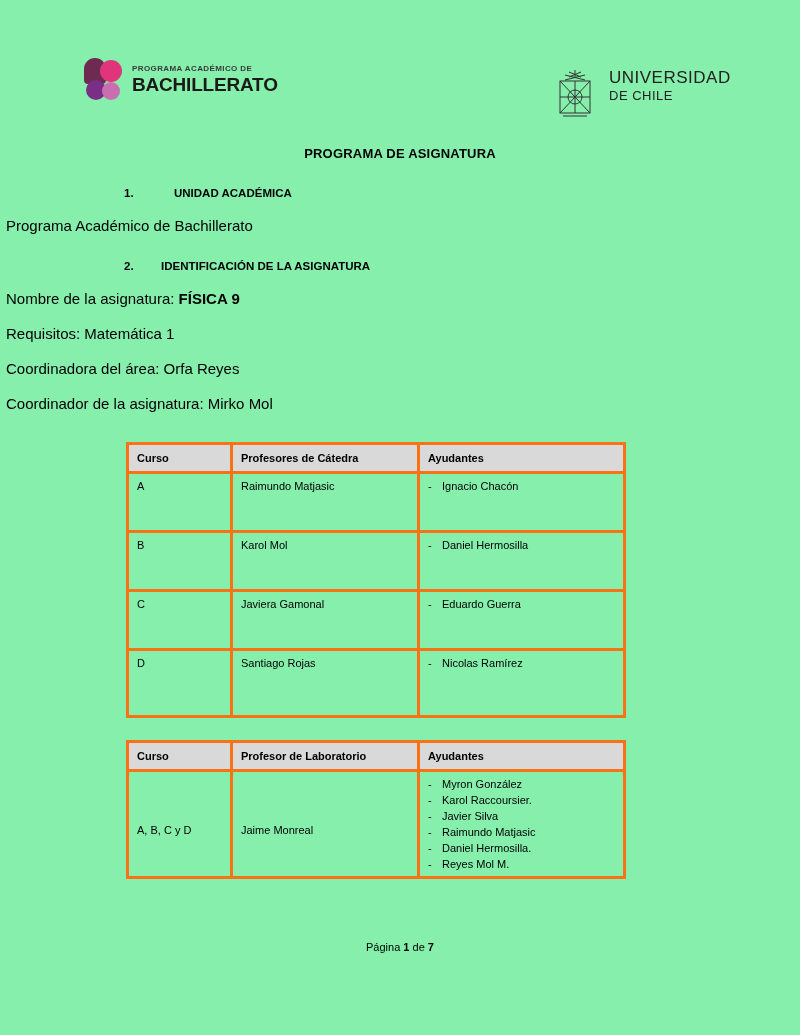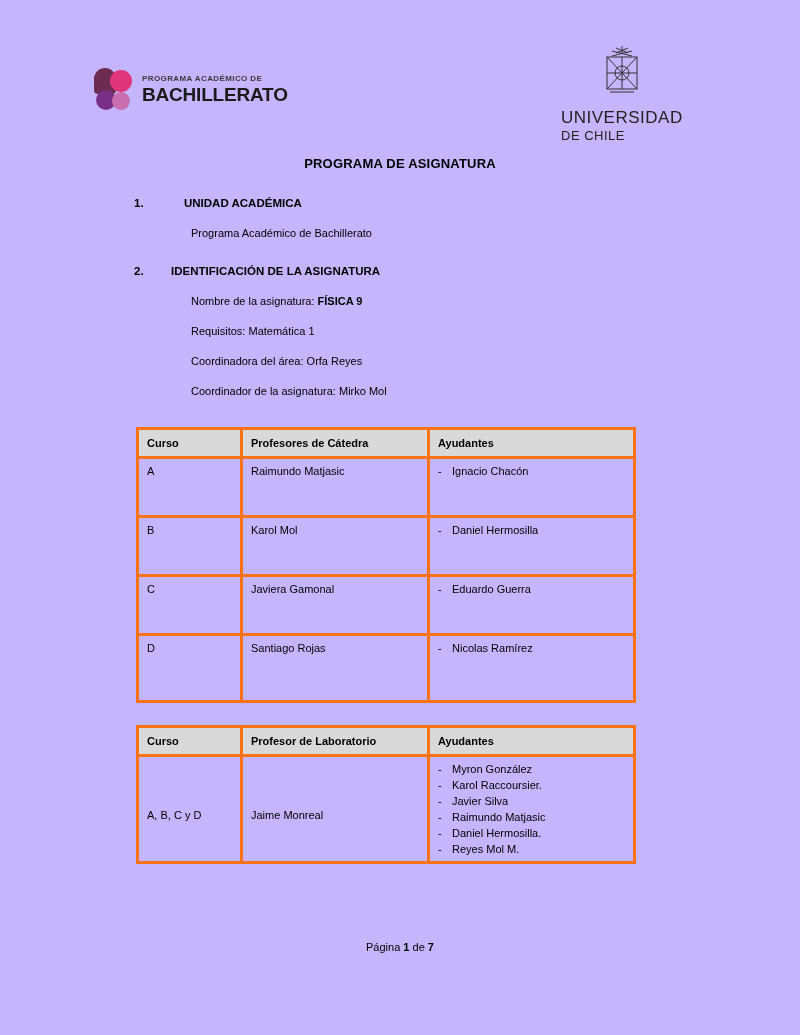--- a/index.html
+++ b/index.html
@@ -12,23 +12,23 @@
     height: 1035px;
     font-family: "Liberation Sans", sans-serif;
     color: #000000;
     position: relative;
     overflow: hidden;
   }
   .page {
     position: relative;
     width: 800px;
     height: 1035px;
-    background: #c4b5fd;
+    background: #86efac;
     box-sizing: border-box;
-    padding: 16px;
+    padding: 6px;
   }
 
   
   .header-row {
     position: relative;
     height: 120px;
   }
   .logo-bachillerato {
     position: absolute;
     left: 78px;
@@ -88,25 +88,23 @@
   .logo-text .line2 {
     font-size: 19px;
     font-weight: bold;
     letter-spacing: -0.2px;
     color: #1a1a1a;
   }
 
   .logo-uchile {
     position: absolute;
     left: 545px;
-    top: 28px;
+    top: 62px;
     display: flex;
-    align-items: center;
     gap: 10px;
-    flex-direction: column;
   }
   .uchile-crest {
     width: 48px;
     height: 54px;
     position: relative;
   }
   .uchile-text .u1 {
     font-size: 17px;
     letter-spacing: 0.5px;
     color: #222;
@@ -136,22 +134,21 @@
   }
   .section-heading .num {
     width: 48px;
     padding-left: 118px;
     box-sizing: content-box;
   }
   .sec1 .num { padding-left: 118px; width: 50px; }
   .sec2 .num { padding-left: 118px; width: 37px; }
 
   .indent-line {
-    margin-left: 175px;
-    font-size: 11px;
+    font-size: 15px;
     margin-top: 18px;
   }
   .bold {
     font-weight: bold;
   }
 
   
   .table-wrap {
     margin-left: 120px;
     margin-top: 30px;

